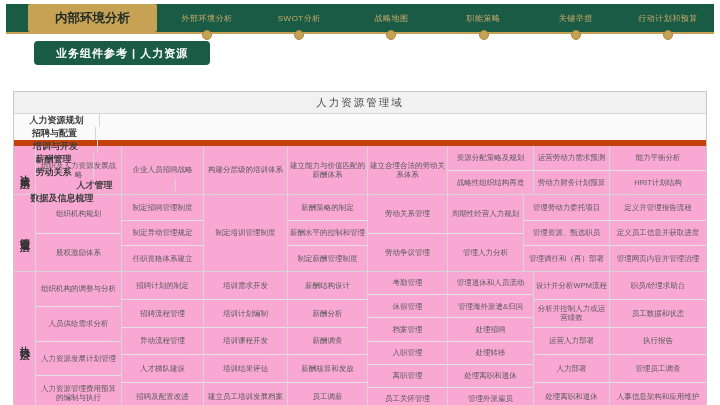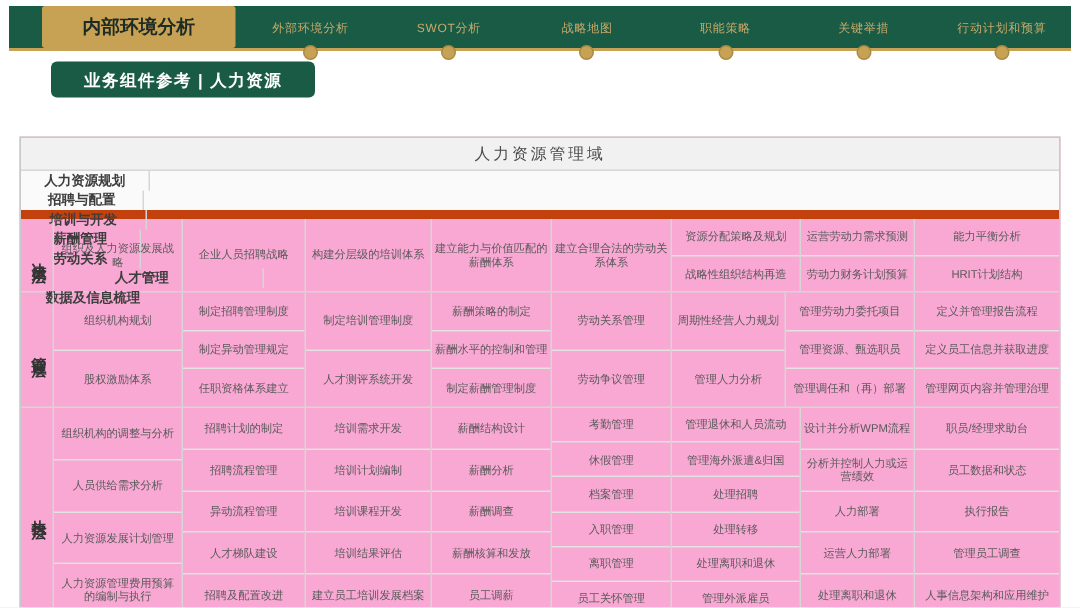--- a/index.html
+++ b/index.html
@@ -131,21 +131,20 @@
             <div class="cell">组织机构规划</div>
             <div class="cell">股权激励体系</div>
           </div>
           <div class="col" style="width: 82px;">
             <div class="cell">制定招聘管理制度</div>
             <div class="cell">制定异动管理规定</div>
             <div class="cell">任职资格体系建立</div>
           </div>
           <div class="col" style="width: 84px;">
             <div class="cell">制定培训管理制度</div>
-            <div class="cell">人才测评系统开发</div>
           </div>
           <div class="col" style="width: 80px;">
             <div class="cell">薪酬策略的制定</div>
             <div class="cell">薪酬水平的控制和管理</div>
             <div class="cell">制定薪酬管理制度</div>
           </div>
           <div class="col" style="width: 80px;">
             <div class="cell">劳动关系管理</div>
             <div class="cell">劳动争议管理</div>
           </div>
@@ -205,22 +204,22 @@
             <div class="cell">管理退休和人员流动</div>
             <div class="cell">管理海外派遣&amp;归国</div>
             <div class="cell">处理招聘</div>
             <div class="cell">处理转移</div>
             <div class="cell">处理离职和退休</div>
             <div class="cell">管理外派雇员</div>
           </div>
           <div class="col" style="width: 76px;">
             <div class="cell">设计并分析WPM流程</div>
             <div class="cell">分析并控制人力或运营绩效</div>
+            <div class="cell">运营人力部署</div>
             <div class="cell">人力部署</div>
-            <div class="cell">运营人力部署</div>
             <div class="cell">处理离职和退休</div>
           </div>
           <div class="col" style="width: 96px;">
             <div class="cell">职员/经理求助台</div>
             <div class="cell">员工数据和状态</div>
             <div class="cell">执行报告</div>
             <div class="cell">管理员工调查</div>
             <div class="cell">人事信息架构和应用维护</div>
           </div>
         </div>

